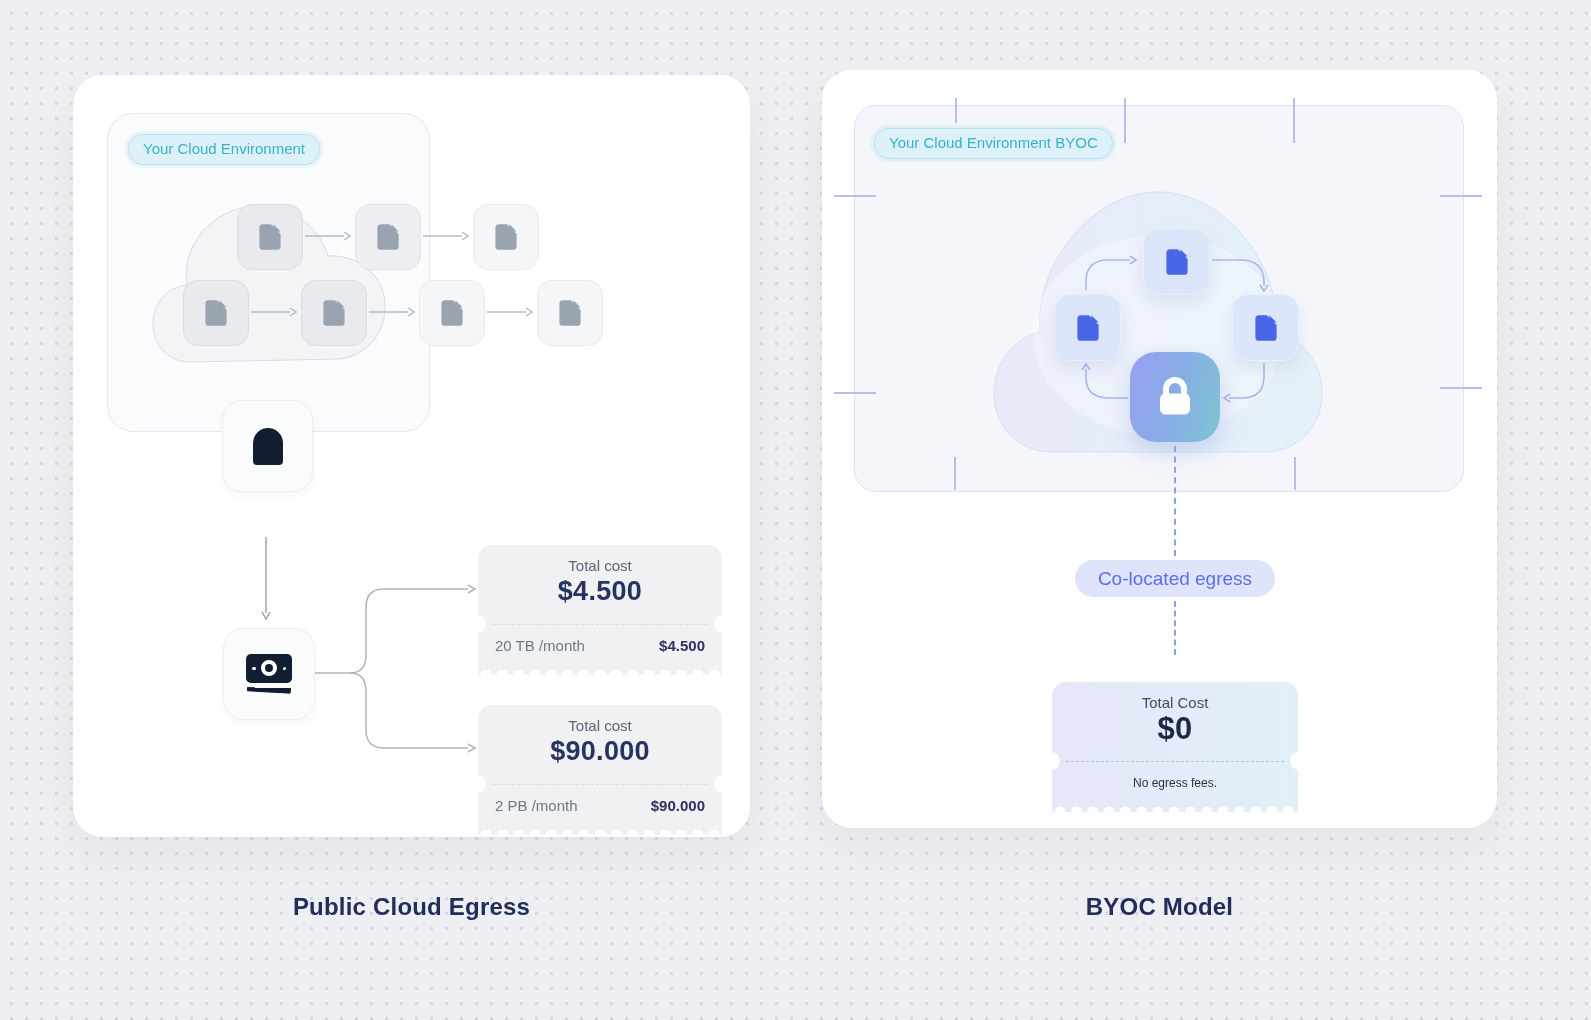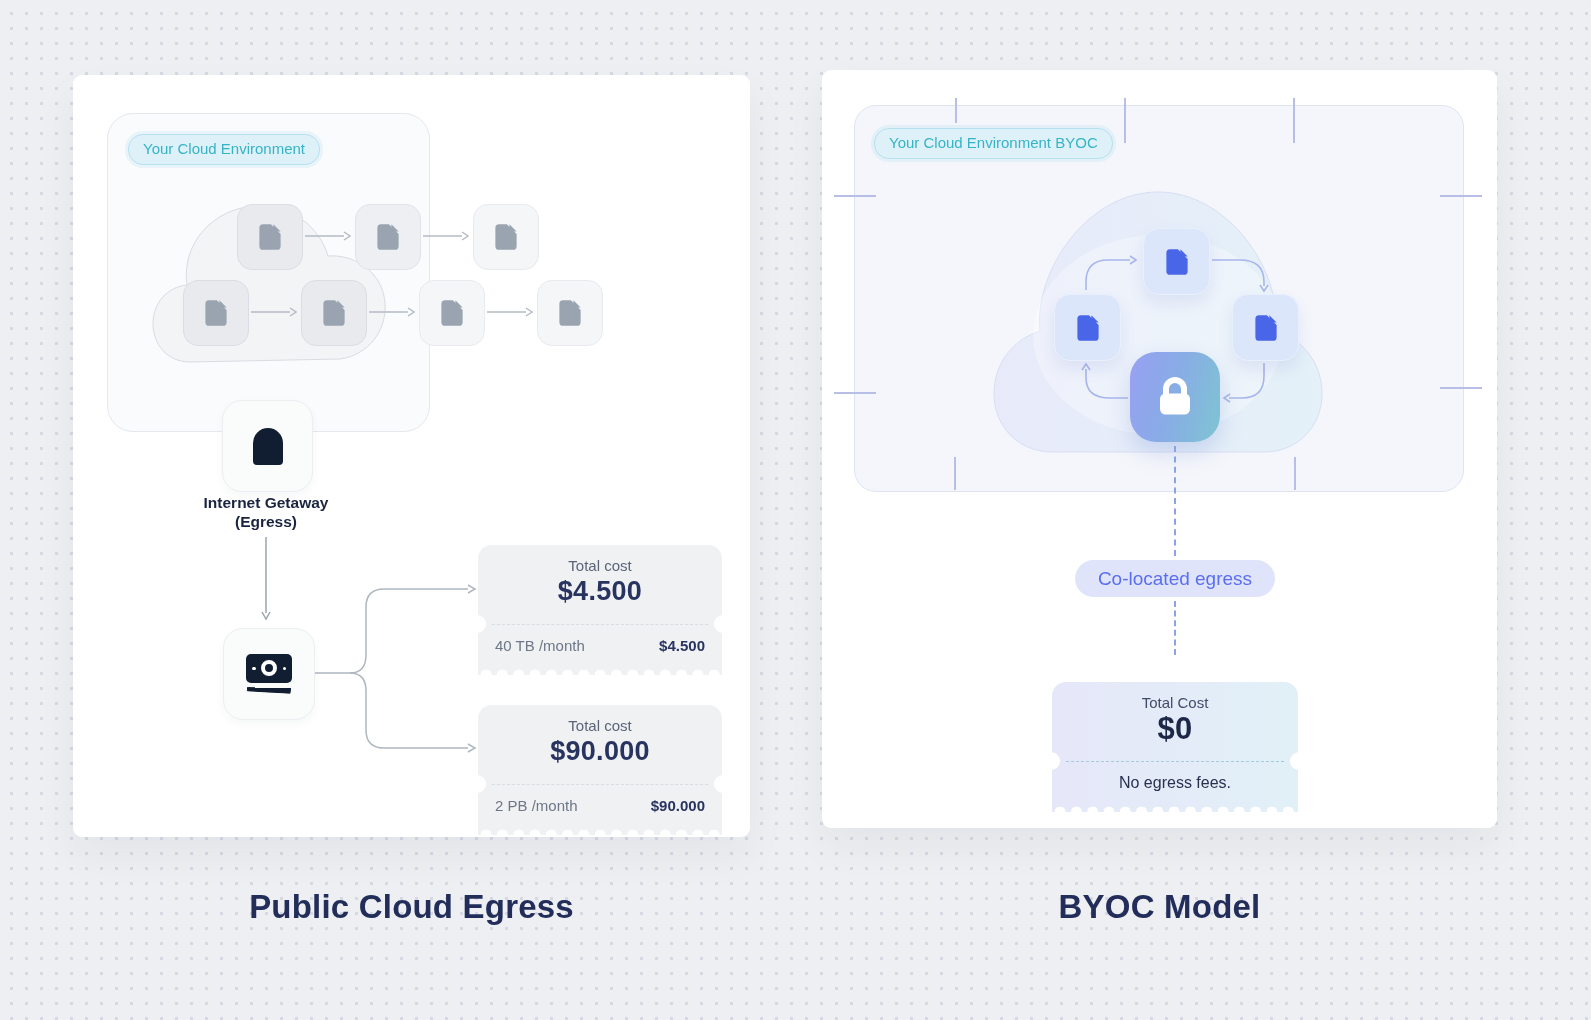--- a/index.html
+++ b/index.html
@@ -1,19 +1,19 @@
 <!DOCTYPE html>
 <html><head>
 <meta charset="utf-8">
 <style>
   html,body{margin:0;padding:0;background:#edeff2;font-family:"Liberation Sans",sans-serif;}
   .stage{position:relative;width:1591px;height:1020px;overflow:hidden;background:#edeff2;
     background-image:radial-gradient(circle,#d5d7e2 1.4px,rgba(0,0,0,0) 1.5px);
     background-size:15px 15px;background-position:4px 6px;}
-  .card{position:absolute;background:#ffffff;border-radius:9px;box-shadow:0 18px 40px rgba(30,40,80,.05);}
+  .card{position:absolute;background:#ffffff;border-radius:30px;box-shadow:0 18px 40px rgba(30,40,80,.05);}
   .card-left{left:73px;top:75px;width:677px;height:762px;}
   .card-right{left:822px;top:70px;width:675px;height:758px;}
   .abs{position:absolute;}
   
   .env-box{position:absolute;border-radius:26px;}
   .env-left{left:34px;top:38px;width:321px;height:317px;background:#fafbfc;border:1px solid #e5e8ed;}
   .env-right{left:32px;top:35px;width:608px;height:385px;background:#f4f6fb;border:1px solid #dfe4f2;border-radius:22px;}
   
   .badge{position:absolute;height:29px;line-height:28px;padding:0 14px;border-radius:15px;
     background:#def1f8;border:1px solid #b6e1ee;color:#35b4c7;font-size:15px;font-weight:500;
@@ -34,36 +34,36 @@
   .door{width:30px;height:37px;background:#111e31;border-radius:15px 15px 4px 4px;}
   .note{position:relative;width:46px;height:40px;}
   .note-rect{position:absolute;left:0;top:0;width:46px;height:29px;background:#111e31;border-radius:5px;}
   .note-ring{position:absolute;left:15px;top:6px;width:16px;height:16px;border:4.5px solid #fff;border-radius:50%;box-sizing:border-box;background:#111e31;}
   .note-dot{position:absolute;width:3.5px;height:3.5px;background:#fff;border-radius:50%;top:12.5px;}
   .note-swoosh{position:absolute;left:1px;top:32px;width:44px;height:6.5px;background:#111e31;border-radius:2px;
     transform:rotate(3deg);clip-path:polygon(0 35%,100% 0,100% 100%,0 100%);}
   
   .diagram-label{position:absolute;width:200px;text-align:center;font-size:15.5px;line-height:19px;font-weight:600;color:#1a2440;}
   .panel-title{position:absolute;top:886px;height:42px;line-height:42px;text-align:center;
-    font-size:33px;font-weight:700;color:#222e59;letter-spacing:.2px;}
+    font-size:24px;font-weight:700;color:#222e59;letter-spacing:.2px;}
   
   .receipt{position:absolute;border-radius:14px 14px 0 0;margin-top:23px;}
   .receipt.gray{background:#f0f1f3;}
   .receipt.grad{background:linear-gradient(90deg,#e6e7f9,#e1f0f7);}
   .r-top{height:79px;text-align:center;}
   .r-label{padding-top:12px;font-size:15px;color:#5a6479;}
   .r-total{font-size:27px;font-weight:800;color:#28335f;margin-top:2px;letter-spacing:.3px;}
   .grad .r-label{color:#414c68;}
   .grad .r-total{font-size:31px;color:#1d2847;margin-top:0;}
   .r-div{border-top:1.5px dashed #d9dce1;margin:0 14px;}
   .grad .r-div{border-top:1.5px dashed #a5cbd9;}
   .r-row{height:41px;display:flex;align-items:center;justify-content:space-between;padding:0 17px;font-size:15px;}
   .r-row .rl{color:#6d7787;}
   .r-row .rr{color:#28335f;font-weight:600;}
-  .r-note{height:41px;display:flex;align-items:center;justify-content:center;font-size:16px;color:#27304f;}
+  .r-note{height:41px;display:flex;align-items:center;justify-content:center;font-size:12px;color:#27304f;}
   .scallop{height:9px;background-image:radial-gradient(circle 6px at 8px 9px,#fff 5.4px,rgba(0,0,0,0) 5.6px);
     background-size:16.3px 9px;background-repeat:repeat-x;}
   .notch{position:absolute;width:18px;height:18px;background:#fff;border-radius:50%;}
   
   .overlay{position:absolute;left:0;top:0;pointer-events:none;}
   .dashv{position:absolute;width:0;border-left:2px dashed #8aa2e6;}
   
   .pill{position:absolute;height:37px;line-height:37px;text-align:center;background:#e0e4fb;border-radius:19px;
     color:#5a6ff0;font-size:19px;font-weight:500;}
   
@@ -159,43 +159,39 @@
         <path d="M277 598 Q293 598 293 580 V532 Q293 514 311 514 H395"></path>
         <path d="M395 510 L402 514 L395 518"></path>
         <path d="M277 598 Q293 598 293 616 V655 Q293 673 311 673 H395"></path>
         <path d="M395 669 L402 673 L395 677"></path>
       </g>
     </svg>
 
     <div class="mini-card" style="left:149px;top:325px;">
       <div class="door"></div>
     </div>
-    <div class="diagram-label" style="left:93px;top:418px;">
-      <span style="display:block">Internet Getaway</span>
-      <span style="display:block">(Egress)</span>
-    </div>
 
     <div class="mini-card" style="left:150px;top:553px;width:90px;">
       <div class="note">
         <div class="note-rect"></div>
         <div class="note-ring"></div>
         <div class="note-dot" style="left:6px;"></div>
         <div class="note-dot" style="left:36.5px;"></div>
         <div class="note-swoosh"></div>
       </div>
     </div>
 
     <div class="receipt gray" style="left:405px;top:447px;width:244px;">
       <div class="r-top">
         <div class="r-label">Total cost</div>
         <div class="r-total">$4.500</div>
       </div>
       <div class="r-div"></div>
       <div class="r-row">
-        <span class="rl">40 TB /month</span>
+        <span class="rl">20 TB /month</span>
         <span class="rr">$4.500</span>
       </div>
       <div class="scallop"></div>
       <div class="notch" style="left:-10px;top:70px;"></div>
       <div class="notch" style="right:-10px;top:70px;"></div>
     </div>
 
     <div class="receipt gray" style="left:405px;top:607px;width:244px;">
       <div class="r-top">
         <div class="r-label">Total cost</div>

